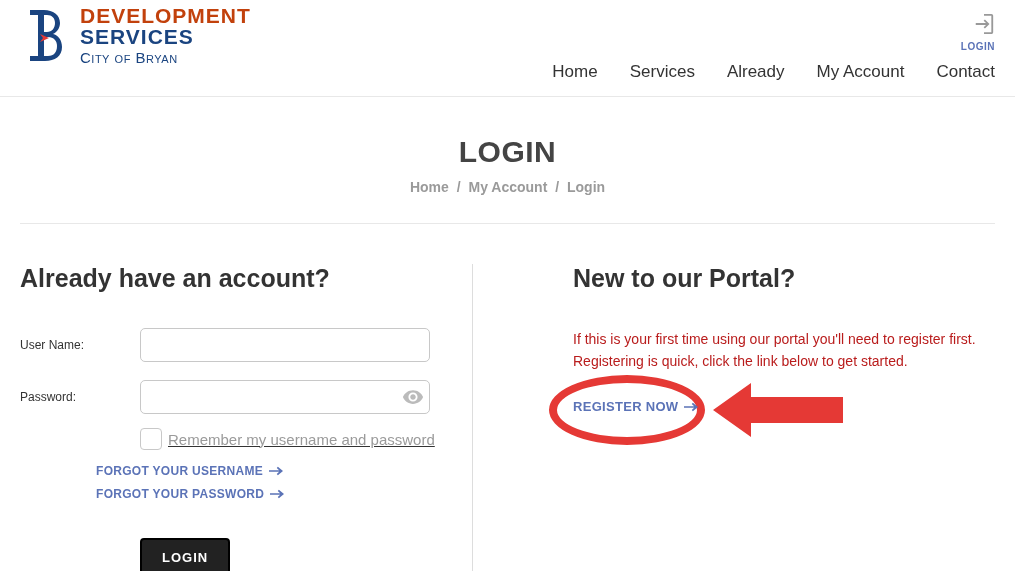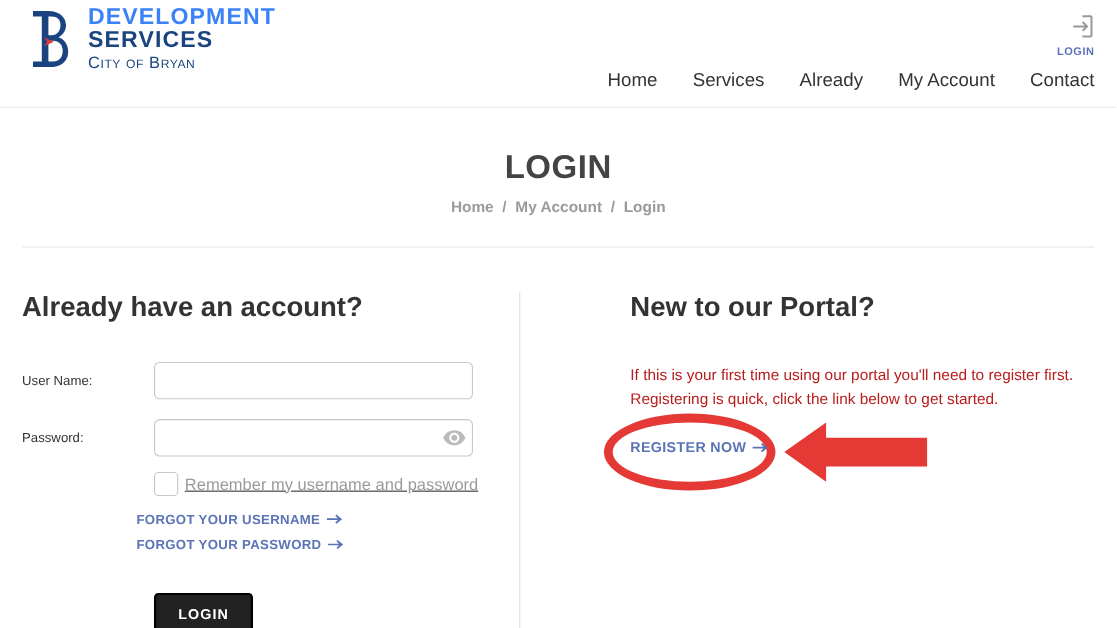--- a/index.html
+++ b/index.html
@@ -4,21 +4,21 @@
   <style>
     * { box-sizing: border-box; margin: 0; padding: 0; }
     body { font-family: Arial, Helvetica, sans-serif; color: #333; background: #fff; }
     .container { width: 1015px; margin: 0 auto; }
     
     
     .header { display: flex; align-items: flex-start; padding: 5px 20px 0 20px; }
     .logo-block { display: flex; align-items: center; gap: 10px; }
     .logo-icon { width: 50px; height: 55px; position: relative; }
     .logo-text { display: flex; flex-direction: column; }
-    .logo-line1 { color: #3b82f6; font-weight: bold; font-size: 21px; letter-spacing: 1px; line-height: 1; }
+    .logo-line1 { color: #c2410c; font-weight: bold; font-size: 21px; letter-spacing: 1px; line-height: 1; }
     .logo-line2 { color: #1a4480; font-weight: bold; font-size: 21px; letter-spacing: 1px; line-height: 1; }
     .logo-line3 { color: #1a4480; font-size: 15px; letter-spacing: 0.5px; margin-top: 2px; font-variant: small-caps; }
     
     .header-right { margin-left: auto; display: flex; flex-direction: column; align-items: flex-end; }
     .login-corner { display: flex; flex-direction: column; align-items: flex-end; gap: 2px; padding-top: 8px; }
     .login-icon-svg { width: 22px; height: 22px; fill: #999; }
     .login-label { color: #5b73b7; font-size: 10px; font-weight: bold; letter-spacing: 0.5px; cursor: pointer; }
     
     .nav { display: flex; gap: 32px; margin-top: 10px; padding-bottom: 14px; }
     .nav a { color: #333; text-decoration: none; font-size: 17px; cursor: pointer; }
@@ -43,21 +43,21 @@
     .form-row { display: flex; align-items: center; margin-bottom: 18px; }
     .form-label { width: 120px; font-size: 12px; color: #333; }
     .form-input-wrap { flex: 1; position: relative; }
     .form-input { width: 100%; max-width: 290px; height: 34px; border: 1.5px solid #c8c8c8; border-radius: 5px; padding: 0 10px; font-size: 14px; }
     .eye-icon { position: absolute; right: 18px; top: 50%; transform: translateY(-50%); width: 22px; height: 22px; fill: #bbb; cursor: pointer; }
     
     .remember-row { display: flex; align-items: center; margin-left: 120px; margin-top: -4px; text-decoration: underline; }
     .checkbox { width: 22px; height: 22px; border: 1.5px solid #c8c8c8; border-radius: 4px; margin-right: 6px; cursor: pointer; background: #fff; flex-shrink: 0; }
     .remember-label { color: #9a9a9a; font-size: 15px; cursor: pointer; }
     
-    .forgot-links { margin-left: 104px; margin-top: 14px; }
+    .forgot-links { margin-left: 76px; margin-top: 14px; }
     .forgot-link { display: block; color: #5b73b7; font-size: 12px; font-weight: bold; letter-spacing: 0.3px; text-decoration: none; margin-bottom: 8px; cursor: pointer; }
     .arrow-icon { display: inline-block; vertical-align: middle; margin-left: 2px; }
     .arrow-icon svg { width: 14px; height: 10px; fill: currentColor; }
     
     .login-btn { margin-left: 120px; margin-top: 28px; background: #222; color: #fff; border: 2px solid #000; border-radius: 4px; padding: 10px 20px; font-size: 13px; font-weight: bold; letter-spacing: 1px; cursor: pointer; }
     
     .right-text { font-size: 14px; color: #b91c1c; line-height: 1.6; margin-bottom: 24px; }
     
     .register-wrap { position: relative; display: inline-block; }
     .register-link { color: #5b73b7; font-size: 13px; font-weight: bold; letter-spacing: 0.3px; text-decoration: none; cursor: pointer; position: relative; z-index: 2; }

